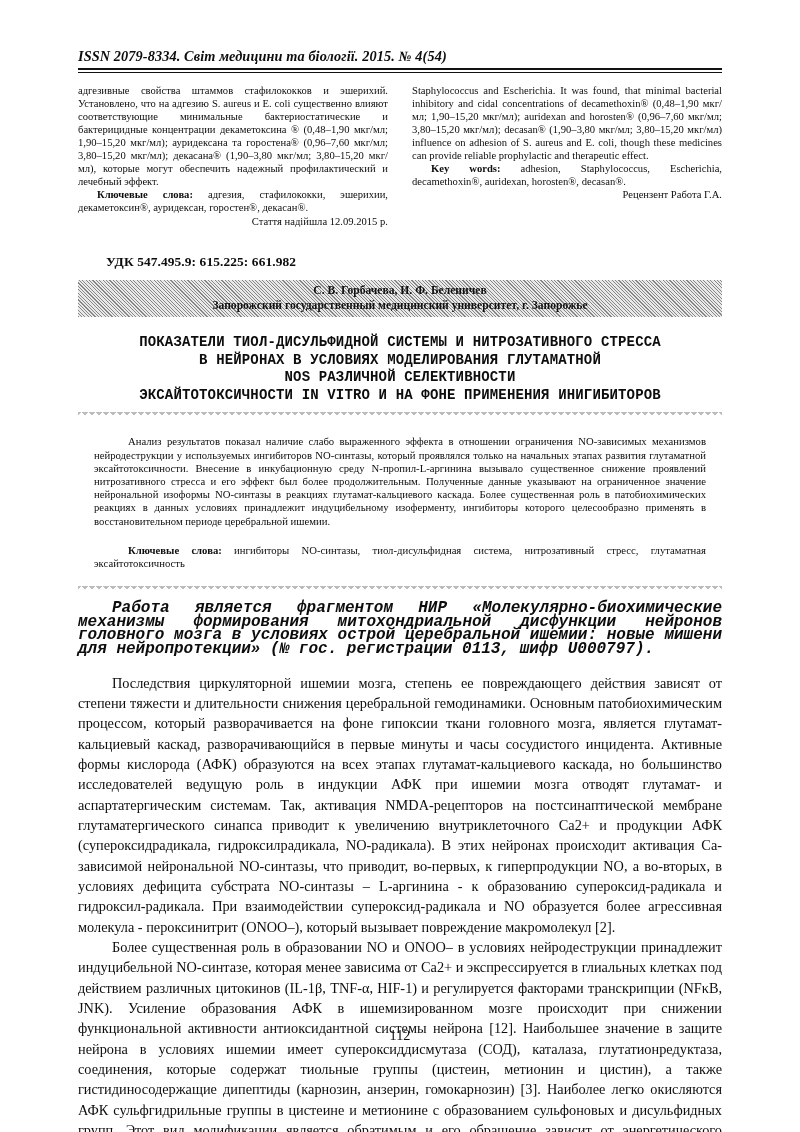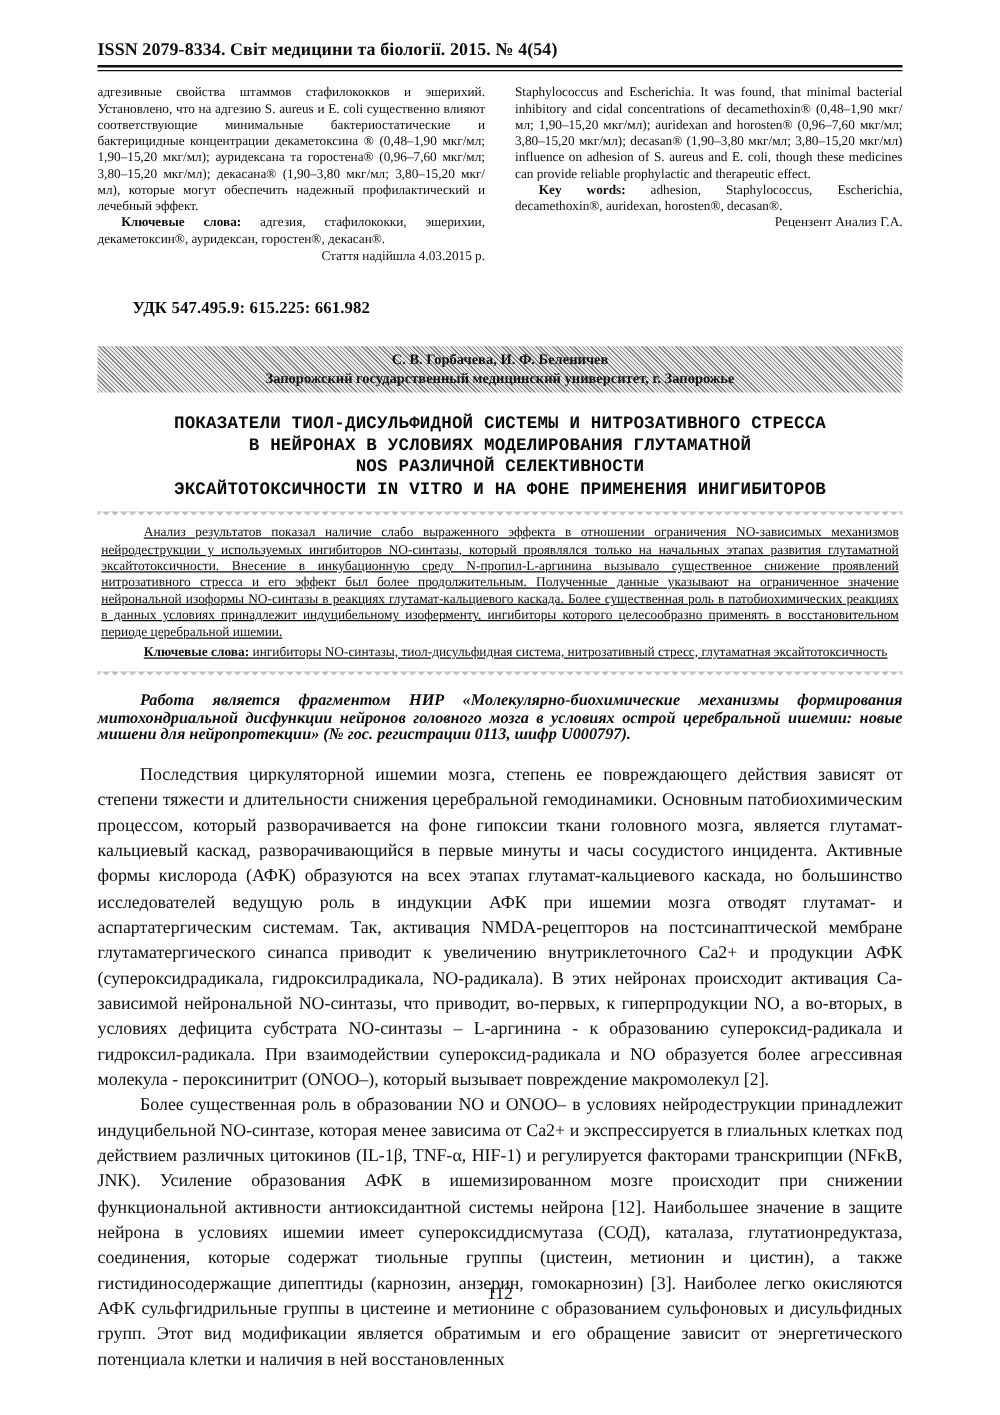--- a/index.html
+++ b/index.html
@@ -22,21 +22,22 @@
   .sheet {
     position: absolute;
     left: 78px;
     top: 0;
     width: 644px;
     height: 100%;
   }
 
   
   .runhead {
-    padding-top: 32px;
+    padding-top: 48px;
+    font-style: italic;
     font-weight: bold;
     font-size: 14.3px;
     letter-spacing: 0.1px;
     white-space: nowrap;
   }
   .runhead-rule {
     margin-top: 3px;
     border-top: 2.2px solid #111;
     border-bottom: 0.9px solid #111;
     height: 1.6px;
@@ -72,21 +73,21 @@
   .udk {
     margin-top: 26px;
     font-weight: bold;
     font-size: 13.4px;
     letter-spacing: 0.1px;
     margin-left: 28px;
   }
 
   
   .authors-banner {
-    margin-top: 23px;
+    margin-top: 10px;
     padding: 3px 12px 4px;
     text-align: center;
     font-weight: bold;
     font-size: 11.6px;
     line-height: 15.2px;
     color: #101010;
     background-color: #e9e9e9;
     background-image: repeating-linear-gradient(
         45deg,
         rgba(0,0,0,0.42) 0px,
@@ -121,30 +122,31 @@
     background-repeat: repeat-x;
     opacity: 0.95;
   }
 
   
   .abstract {
     font-size: 10.7px;
     line-height: 13.2px;
     text-align: justify;
   }
-  .abstract p { margin: 3px; text-indent: 34px; text-decoration: underline; }
+  .abstract p { margin: 16px; text-indent: 34px; }
 
   
   .funding {
     margin-top: 9px;
     font-style: italic;
     font-weight: bold;
-    font-size: 13px;
+    font-size: 16px;
     line-height: 13.6px;
     text-align: justify;
+    font-family: Liberation Mono, monospace;
   }
   .funding p { margin: 0; text-indent: 34px; }
 
   
   .body {
     margin-top: 16px;
     font-size: 14.3px;
     line-height: 20.35px;
     text-align: justify;
     text-justify: inter-word;
@@ -171,27 +173,27 @@
   <div class="sheet">
 
     <div class="runhead">ISSN 2079-8334. Світ медицини та біології. 2015. № 4(54)</div>
     <div class="runhead-rule"></div>
 
     <div class="cols">
 
       <div class="col">
         <p>адгезивные свойства штаммов стафилококков и эшерихий. Установлено, что на адгезию S. aureus и E. coli существенно влияют соответствующие минимальные бактериостатические и бактерицидные концентрации декаметоксина ® (0,48–1,90 мкг/мл; 1,90–15,20 мкг/мл); ауридексана та горостена® (0,96–7,60 мкг/мл; 3,80–15,20 мкг/мл); декасана® (1,90–3,80 мкг/мл; 3,80–15,20 мкг/мл), которые могут обеспечить надежный профилактический и лечебный эффект.</p>
         <p class="indent"><span class="kw">Ключевые слова:</span><span> адгезия, стафилококки, эшерихии, декаметоксин®, ауридексан, горостен®, декасан®.</span></p>
-        <p class="right-line">Стаття надійшла 4.03.2015 р.</p>
+        <p class="right-line">Стаття надійшла 12.09.2015 р.</p>
       </div>
 
       <div class="col">
         <p>Staphylococcus and Escherichia. It was found, that minimal bacterial inhibitory and cidal concentrations of decamethoxin® (0,48–1,90 мкг/мл; 1,90–15,20 мкг/мл); auridexan and horosten® (0,96–7,60 мкг/мл; 3,80–15,20 мкг/мл); decasan® (1,90–3,80 мкг/мл; 3,80–15,20 мкг/мл) influence on adhesion of S. aureus and E. coli, though these medicines can provide reliable prophylactic and therapeutic effect.</p>
         <p class="indent"><span class="kw">Key words:</span><span> adhesion, Staphylococcus, Escherichia, decamethoxin®, auridexan, horosten®, decasan®.</span></p>
-        <p class="right-line">Рецензент Анализ Г.А.</p>
+        <p class="right-line">Рецензент Работа Г.А.</p>
       </div>
 
     </div>
 
     <div class="udk">УДК 547.495.9: 615.225: 661.982</div>
 
     <div class="authors-banner">
       <div>С. В. Горбачева, И. Ф. Беленичев</div>
       <div>Запорожский государственный медицинский университет, г. Запорожье</div>
     </div>

